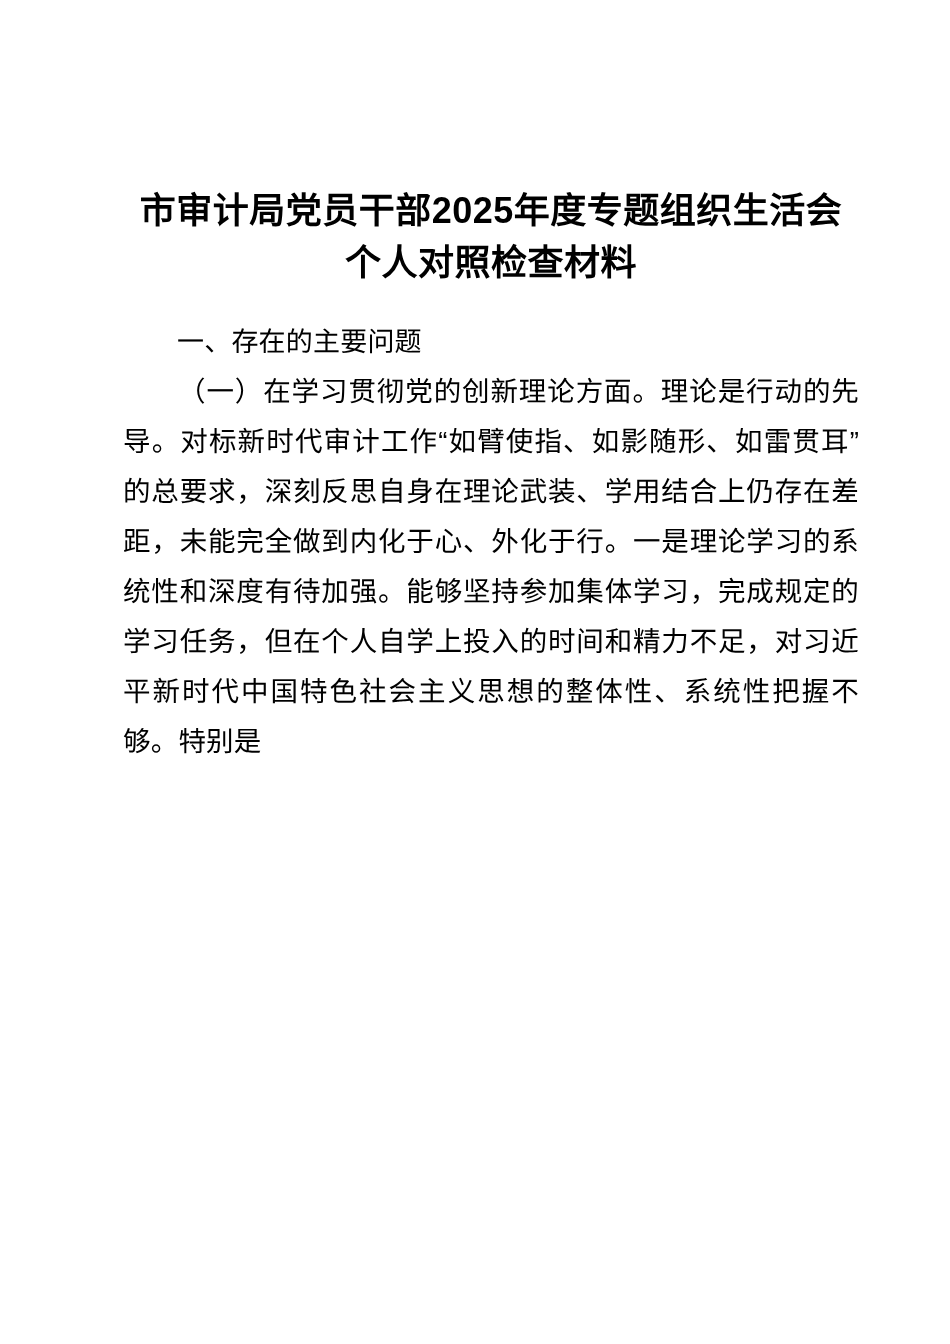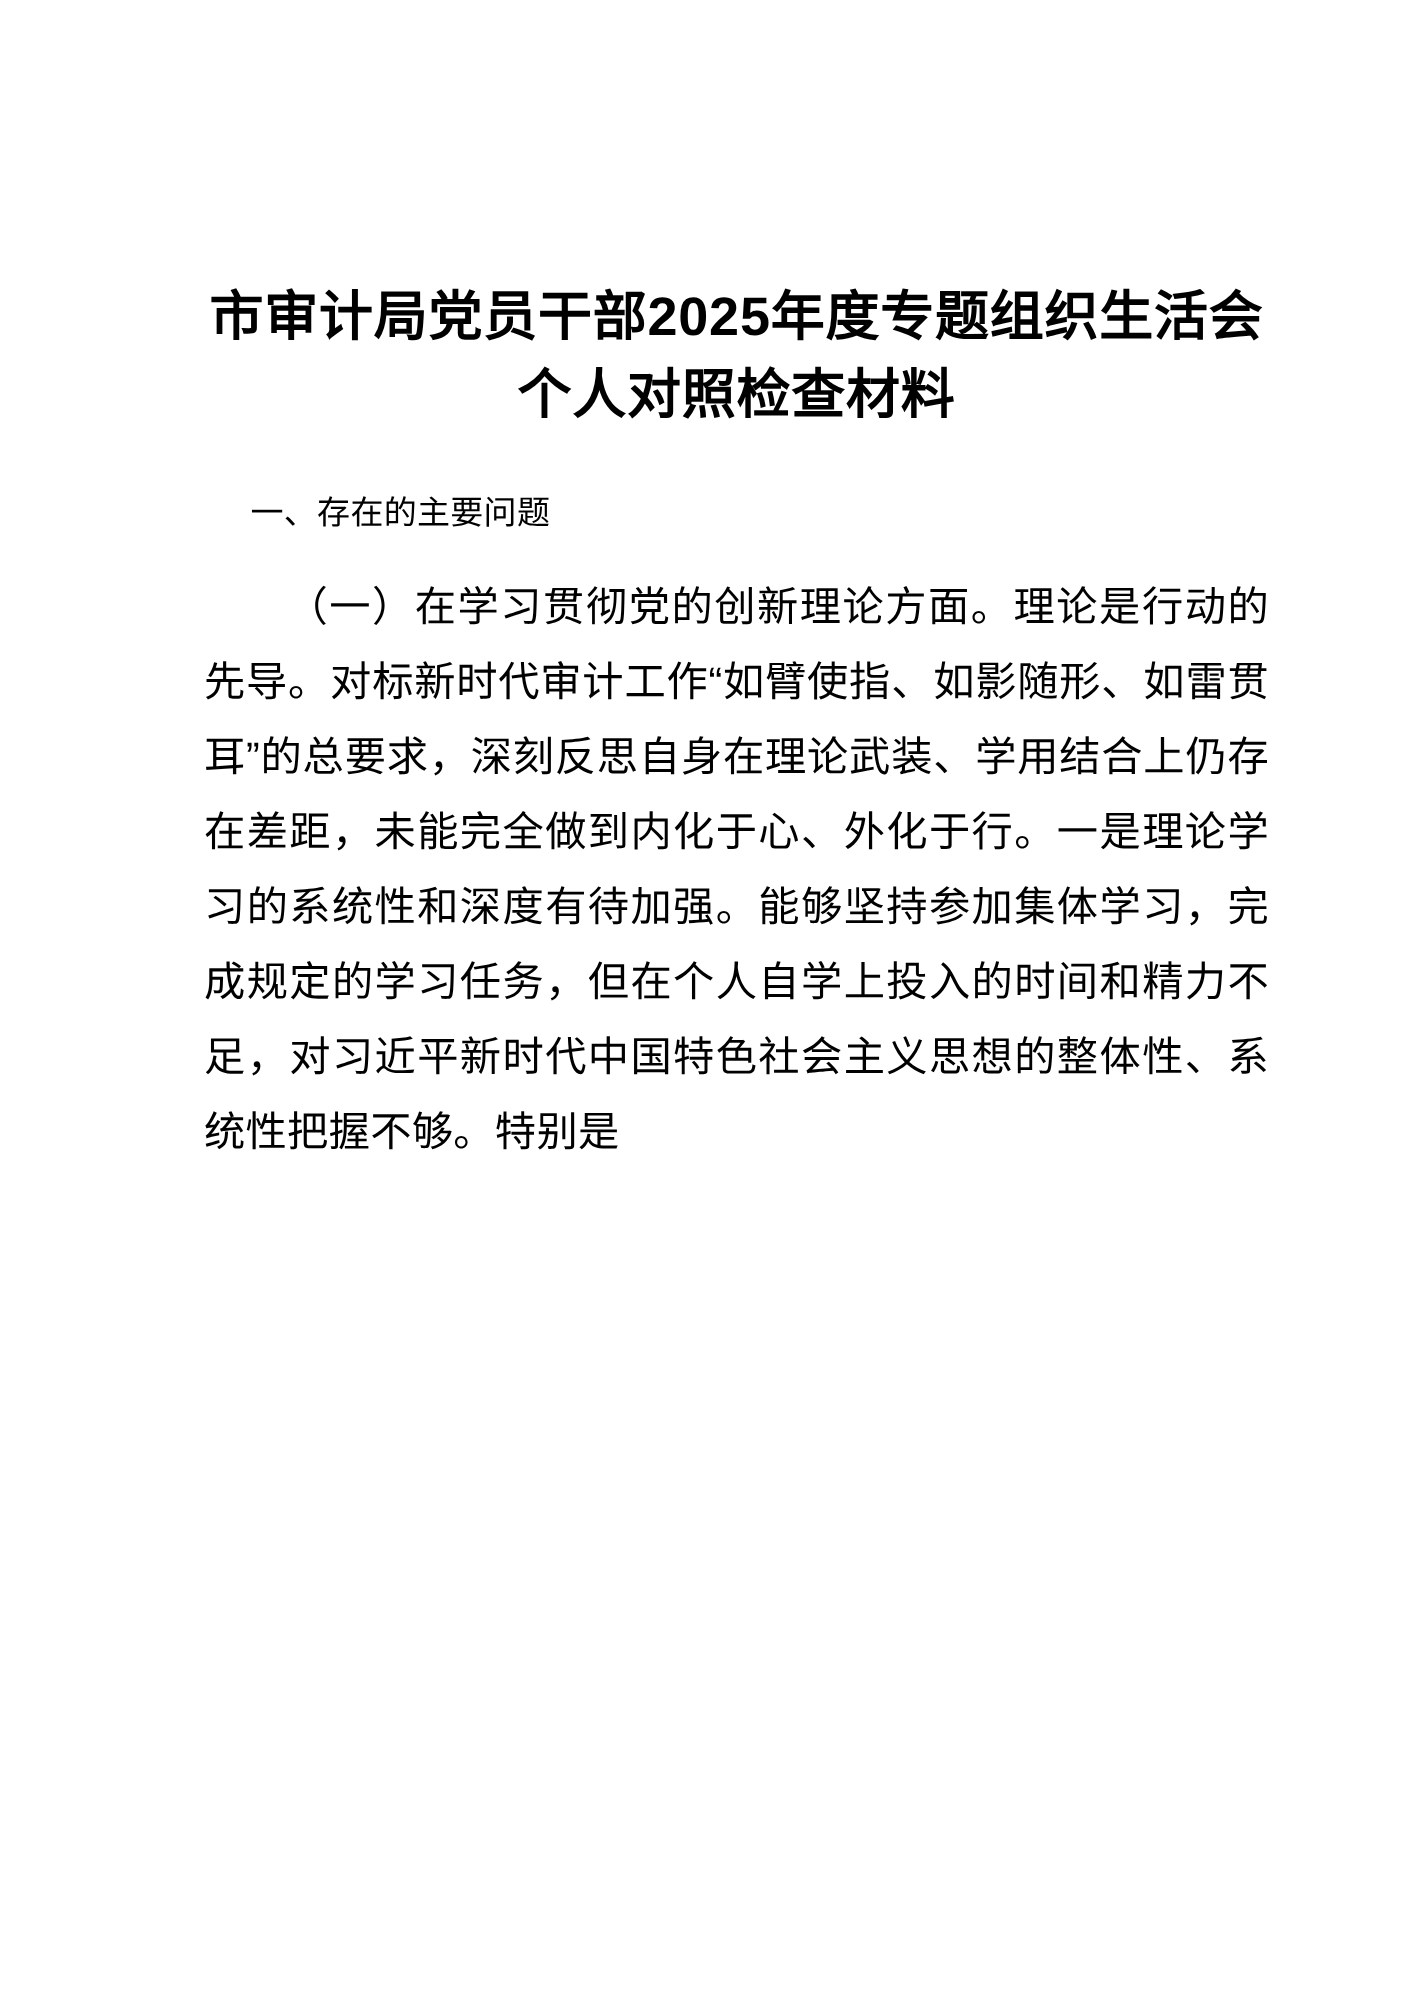--- a/index.html
+++ b/index.html
@@ -53,28 +53,28 @@
     line-height: 50px;
     text-align: justify;
     text-justify: inter-ideograph;
     word-break: break-all;
     letter-spacing: 0.2px;
   }
 
   .heading-1 {
     margin: 0;
     text-indent: 2em;
-    font-size: 22px;
+    font-size: 27px;
     line-height: 50px;
     font-weight: 400;
     word-break: break-all;
   }
 
   .heading-2 {
-    margin: 13px;
+    margin: 0;
     text-indent: 2em;
     font-size: 27.5px;
     line-height: 50px;
     font-weight: 400;
     text-align: justify;
     text-justify: inter-ideograph;
     word-break: break-all;
   }
 </style>
 </head>

